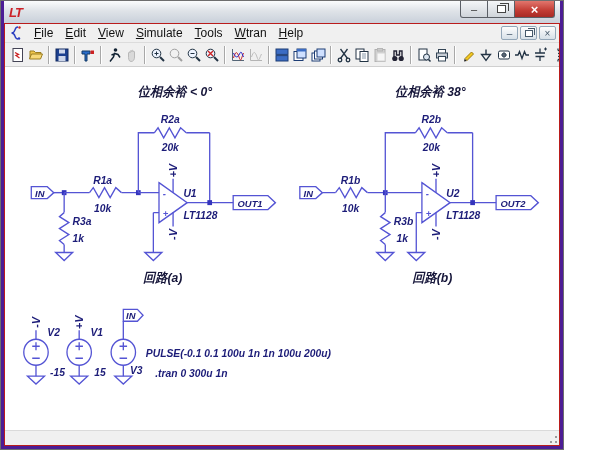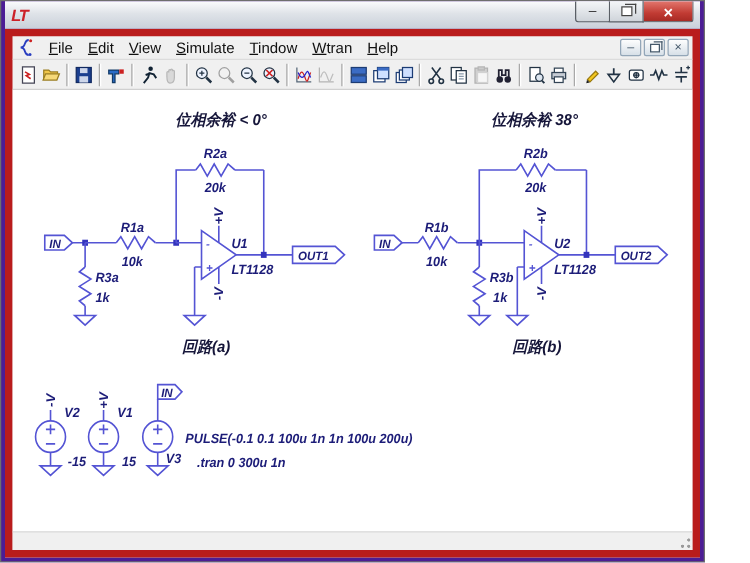--- a/index.html
+++ b/index.html
@@ -22,21 +22,21 @@
     background:linear-gradient(#f4f6f8,#cfd4da);}
   .wbtn.min{width:28px;border-radius:0 0 0 3px;}
   .wbtn.max{width:27px;border-left:none;}
   .wbtn.close{width:40px;border-left:none;border-radius:0 0 3px 0;
     background:linear-gradient(#e2766d,#c13b33 60%,#a82a24);color:#fff;
     font-size:13px;font-weight:bold;}
   .restore-glyph{width:9px;height:8px;border:1px solid #444;background:#fff;position:relative;}
   .restore-glyph::after{content:"";position:absolute;left:2px;top:-3px;width:8px;height:7px;
     border:1px solid #444;border-bottom:none;border-left:none;}
   
-  .client{flex:1;border:6px solid #b91c1c;background:var(--chrome);
+  .client{flex:1;border:1px solid #b91c1c;background:var(--chrome);
     display:flex;flex-direction:column;overflow:hidden;}
   .menubar{height:19px;display:flex;align-items:center;border-bottom:1px solid #dcdcdc;
     padding-left:3px;position:relative;}
   .menu-doc-icon{width:16px;height:16px;margin-right:4px;}
   .menu-item{font-size:12px;color:#111;padding:0 6px;line-height:18px;}
   .menu-item u{text-decoration:underline;}
   .mdibtns{position:absolute;right:3px;top:2px;display:flex;gap:2px;}
   .mdib{width:17px;height:14px;border:1px solid #93a6b8;border-radius:2px;
     background:linear-gradient(#fdfdfd,#d7e0e8);display:flex;align-items:center;
     justify-content:center;font-size:10px;color:#45586a;}
@@ -231,21 +231,21 @@
   <div class="client">
 
     <div class="menubar">
       <svg class="menu-doc-icon" viewBox="0 0 16 16">
           <use href="#i-doc"></use>
         </svg>
       <span class="menu-item"><span></span><u>F</u><span>ile</span></span>
       <span class="menu-item"><span></span><u>E</u><span>dit</span></span>
       <span class="menu-item"><span></span><u>V</u><span>iew</span></span>
       <span class="menu-item"><span></span><u>S</u><span>imulate</span></span>
-      <span class="menu-item"><span></span><u>T</u><span>indow</span></span>
+      <span class="menu-item"><span></span><u>T</u><span>ools</span></span>
       <span class="menu-item"><span></span><u>W</u><span>tran</span></span>
       <span class="menu-item"><span></span><u>H</u><span>elp</span></span>
       <div class="mdibtns">
         <span class="mdib">–</span>
         <span class="mdib">
             <span class="mdi-restore"></span>
           </span>
         <span class="mdib">×</span>
       </div>
     </div>

